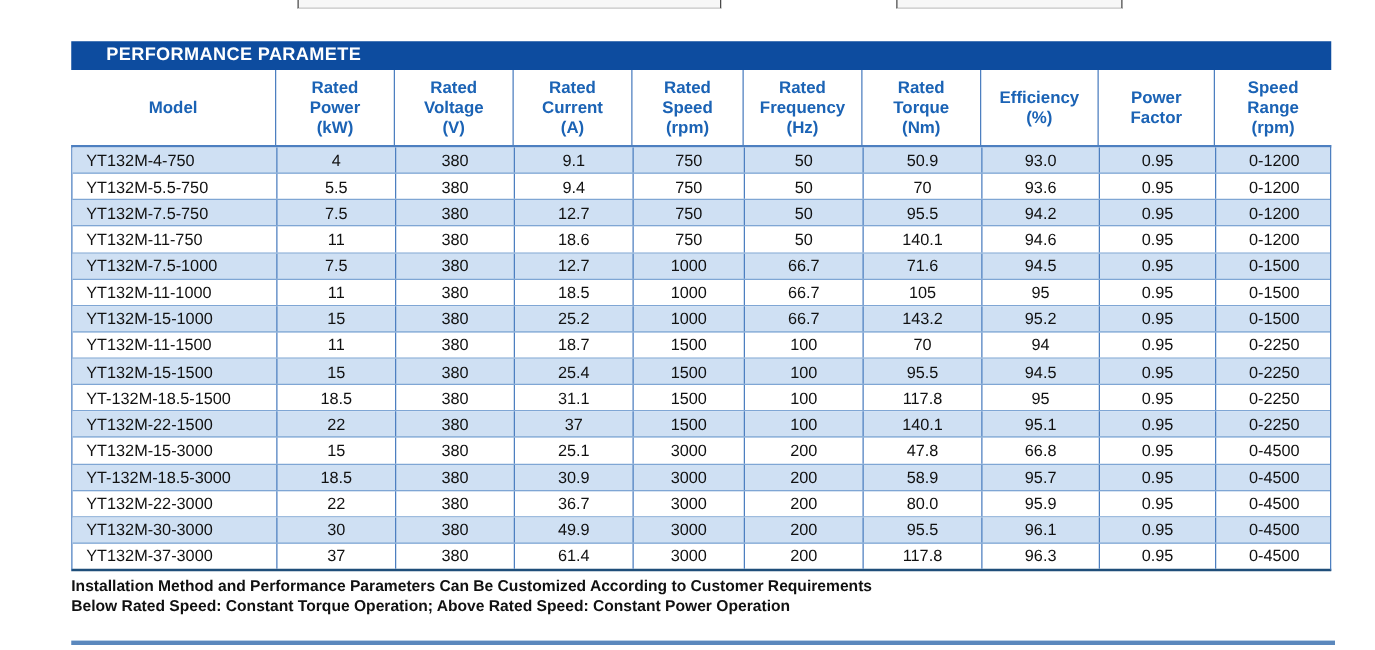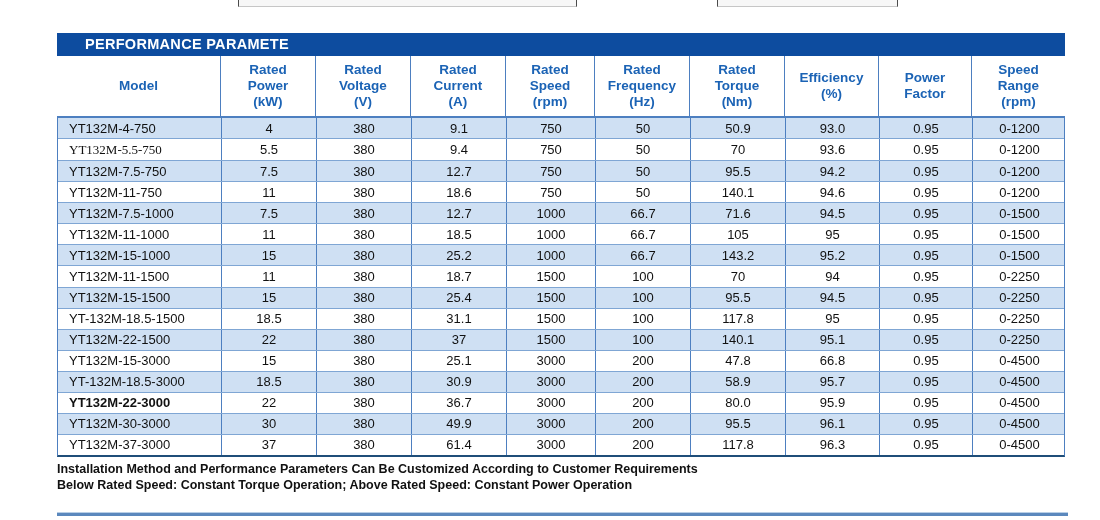--- a/index.html
+++ b/index.html
@@ -90,21 +90,21 @@
           <div class="t-cell" style="flex: 0 0 95px;">380</div>
           <div class="t-cell" style="flex: 0 0 95px;">9.1</div>
           <div class="t-cell" style="flex: 0 0 89px;">750</div>
           <div class="t-cell" style="flex: 0 0 95px;">50</div>
           <div class="t-cell" style="flex: 0 0 95px;">50.9</div>
           <div class="t-cell" style="flex: 0 0 94px;">93.0</div>
           <div class="t-cell" style="flex: 0 0 93px;">0.95</div>
           <div class="t-cell" style="flex: 0 0 93px;">0-1200</div>
         </div>
         <div class="t-row">
-          <div class="t-cell model" style="flex: 0 0 164px; font-family: Liberation Serif, serif;">YT132M-5.5-750</div>
+          <div class="t-cell model" style="flex: 0 0 164px;">YT132M-5.5-750</div>
           <div class="t-cell" style="flex: 0 0 95px;">5.5</div>
           <div class="t-cell" style="flex: 0 0 95px;">380</div>
           <div class="t-cell" style="flex: 0 0 95px;">9.4</div>
           <div class="t-cell" style="flex: 0 0 89px;">750</div>
           <div class="t-cell" style="flex: 0 0 95px;">50</div>
           <div class="t-cell" style="flex: 0 0 95px;">70</div>
           <div class="t-cell" style="flex: 0 0 94px;">93.6</div>
           <div class="t-cell" style="flex: 0 0 93px;">0.95</div>
           <div class="t-cell" style="flex: 0 0 93px;">0-1200</div>
         </div>
@@ -234,21 +234,21 @@
           <div class="t-cell" style="flex: 0 0 95px;">380</div>
           <div class="t-cell" style="flex: 0 0 95px;">30.9</div>
           <div class="t-cell" style="flex: 0 0 89px;">3000</div>
           <div class="t-cell" style="flex: 0 0 95px;">200</div>
           <div class="t-cell" style="flex: 0 0 95px;">58.9</div>
           <div class="t-cell" style="flex: 0 0 94px;">95.7</div>
           <div class="t-cell" style="flex: 0 0 93px;">0.95</div>
           <div class="t-cell" style="flex: 0 0 93px;">0-4500</div>
         </div>
         <div class="t-row">
-          <div class="t-cell model" style="flex: 0 0 164px; font-weight: bold;">YT132M-22-3000</div>
+          <div class="t-cell model" style="flex: 0 0 164px;">YT132M-22-3000</div>
           <div class="t-cell" style="flex: 0 0 95px;">22</div>
           <div class="t-cell" style="flex: 0 0 95px;">380</div>
           <div class="t-cell" style="flex: 0 0 95px;">36.7</div>
           <div class="t-cell" style="flex: 0 0 89px;">3000</div>
           <div class="t-cell" style="flex: 0 0 95px;">200</div>
           <div class="t-cell" style="flex: 0 0 95px;">80.0</div>
           <div class="t-cell" style="flex: 0 0 94px;">95.9</div>
           <div class="t-cell" style="flex: 0 0 93px;">0.95</div>
           <div class="t-cell" style="flex: 0 0 93px;">0-4500</div>
         </div>

